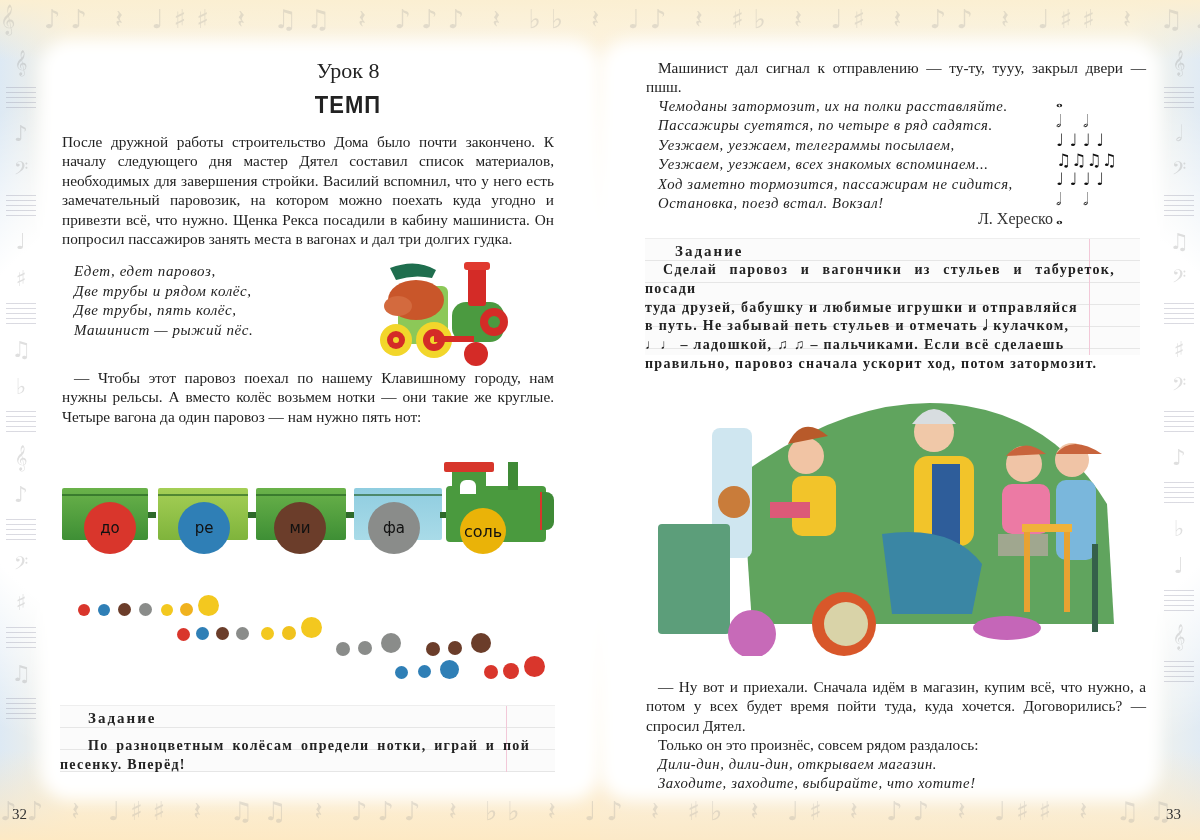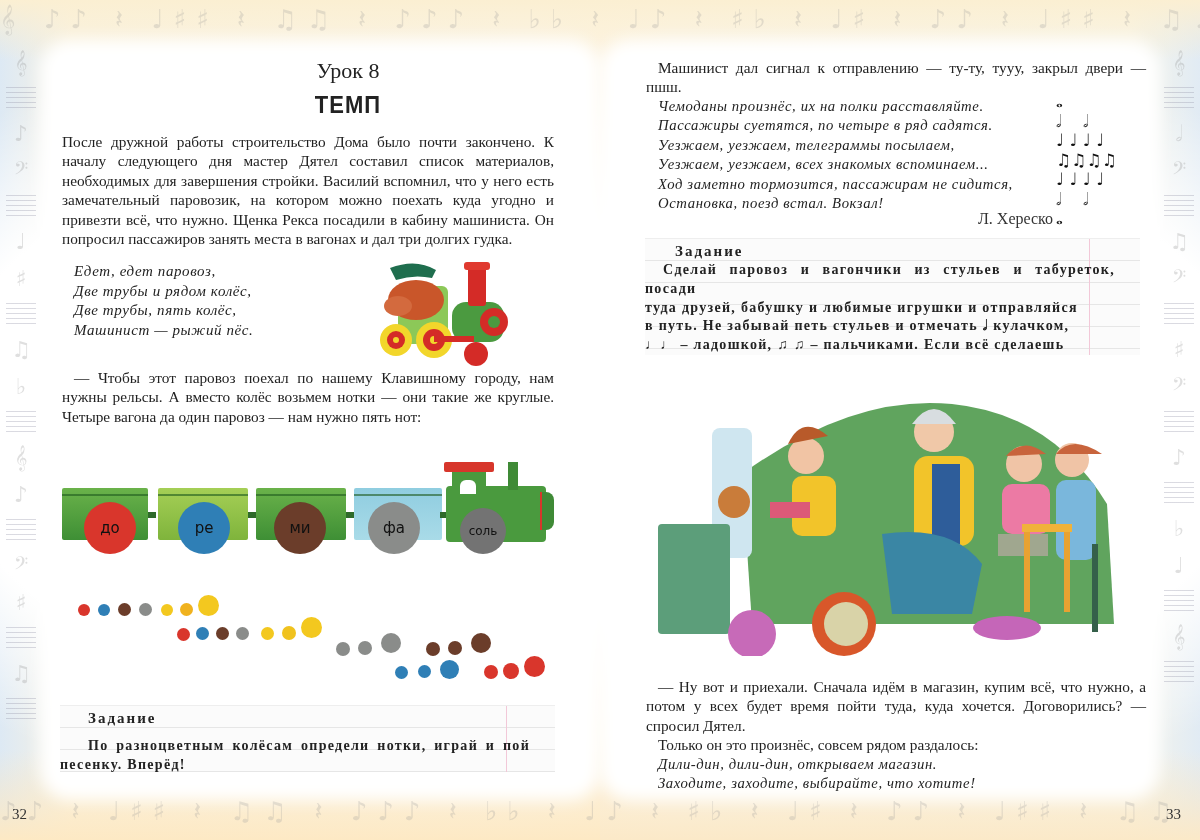--- a/index.html
+++ b/index.html
@@ -225,21 +225,21 @@
     <div class="loco-cab"></div>
     <div class="loco-roof"></div>
     <div class="loco-window"></div>
     <div class="loco-chimney"></div>
     <div class="loco-front"></div>
 
     <div class="wheel" style="left:22px; top:40px; background:#d9362c;">до</div>
     <div class="wheel" style="left:116px; top:40px; background:#2f7fb6;">ре</div>
     <div class="wheel" style="left:212px; top:40px; background:#6b3d2a;">ми</div>
     <div class="wheel" style="left:306px; top:40px; background:#8a8c8a;">фа</div>
-    <div class="wheel" style="left:398px; top:46px; width:46px; height:46px; background:#737373; font-size:12px;">соль</div>
+    <div class="wheel" style="left:398px; top:46px; width:46px; height:46px; background:#eab308; font-size:16px;">соль</div>
   </div>
 
   <div>
     <div class="dot" style="left:78px; top:604px; width:12px; height:12px; background:#d9362c;"></div>
     <div class="dot" style="left:98px; top:604px; width:12px; height:12px; background:#2f7fb6;"></div>
     <div class="dot" style="left:118px; top:603px; width:13px; height:13px; background:#6b3d2a;"></div>
     <div class="dot" style="left:139px; top:603px; width:13px; height:13px; background:#8a8c8a;"></div>
     <div class="dot" style="left:161px; top:604px; width:12px; height:12px; background:#f3c81f;"></div>
     <div class="dot" style="left:180px; top:603px; width:13px; height:13px; background:#f0b21e;"></div>
     <div class="dot" style="left:198px; top:595px; width:21px; height:21px; background:#f3c81f;"></div>
@@ -271,21 +271,21 @@
     <div class="margin-line" style="left:446px;"></div>
     <div style="position:absolute; left:28px; top:4px;" class="task-title">Задание</div>
     <div style="position:absolute; left:0; top:22px; width:470px; text-indent:28px;margin-top:9px;" class="task-text">По разноцветным колёсам определи нотки, играй и пой песенку. Вперёд!</div>
   </div>
 
   <div class="page-num left">32</div>
 
   <div class="content right-col">
     <p class="body indent" style="width:500px;">Машинист дал сигнал к отправлению — ту-ту, тууу, закрыл двери — пшш.</p>
     <div class="poem" style="margin-top:0; margin-left:12px; font-size:14.7px; line-height:19.5px;">
-      <div>Чемоданы произнёс, их на полки расставляйте.</div>
+      <div>Чемоданы затормозит, их на полки расставляйте.</div>
       <div>Пассажиры суетятся, по четыре в ряд садятся.</div>
       <div>Уезжаем, уезжаем, телеграммы посылаем,</div>
       <div>Уезжаем, уезжаем, всех знакомых вспоминаем...</div>
       <div>Ход заметно тормозится, пассажирам не сидится,</div>
       <div>Остановка, поезд встал. Вокзал!</div>
     </div>
   </div>
 
   <div class="notes">
     <div>𝅝</div>
@@ -300,20 +300,21 @@
   <div class="author">Л. Хереско</div>
 
   <div class="task-box" style="left:645px; top:238px; width:495px; height:116px;">
     <div class="margin-line" style="left:444px;"></div>
     <div style="position:absolute; left:30px; top:4px;" class="task-title">Задание</div>
     <div style="position:absolute; left:0; top:22px; width:470px;" class="task-text">
       <div style="text-indent:18px;">Сделай паровоз и вагончики из стульев и табуреток, посади</div>
       <div>туда друзей, бабушку и любимые игрушки и отправляйся</div>
       <div>в путь. Не забывай петь стульев и отмечать 𝅗𝅥 кулачком,</div>
       <div>♩♩ – ладошкой, ♫ ♫ – пальчиками. Если всё сделаешь</div>
+      <div>правильно, паровоз сначала ускорит ход, потом затормозит.</div>
     </div>
   </div>
 
   <svg class="illus" viewBox="0 0 470 272">
     <path d="M90 90 Q200 10 300 20 Q400 30 455 120 L462 240 L100 240 Z" fill="#4f9a4c" opacity="0.9"></path>
     <rect x="60" y="44" width="40" height="130" rx="8" fill="#cfe6f0"></rect>
     <rect x="6" y="140" width="72" height="110" rx="4" fill="#5c9e7a"></rect>
     <circle cx="82" cy="118" r="16" fill="#c97c3a"></circle>
     <circle cx="100" cy="250" r="24" fill="#c76ab8"></circle>
     <circle cx="192" cy="240" r="32" fill="#d8572a"></circle>

